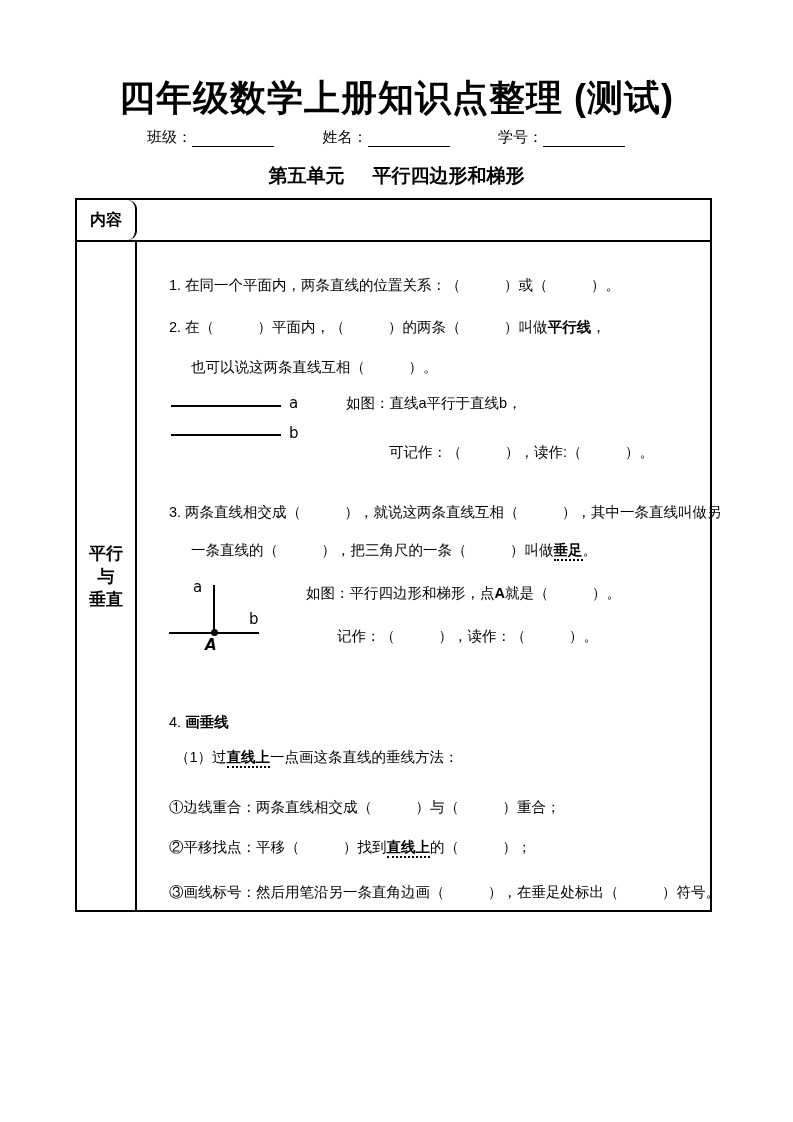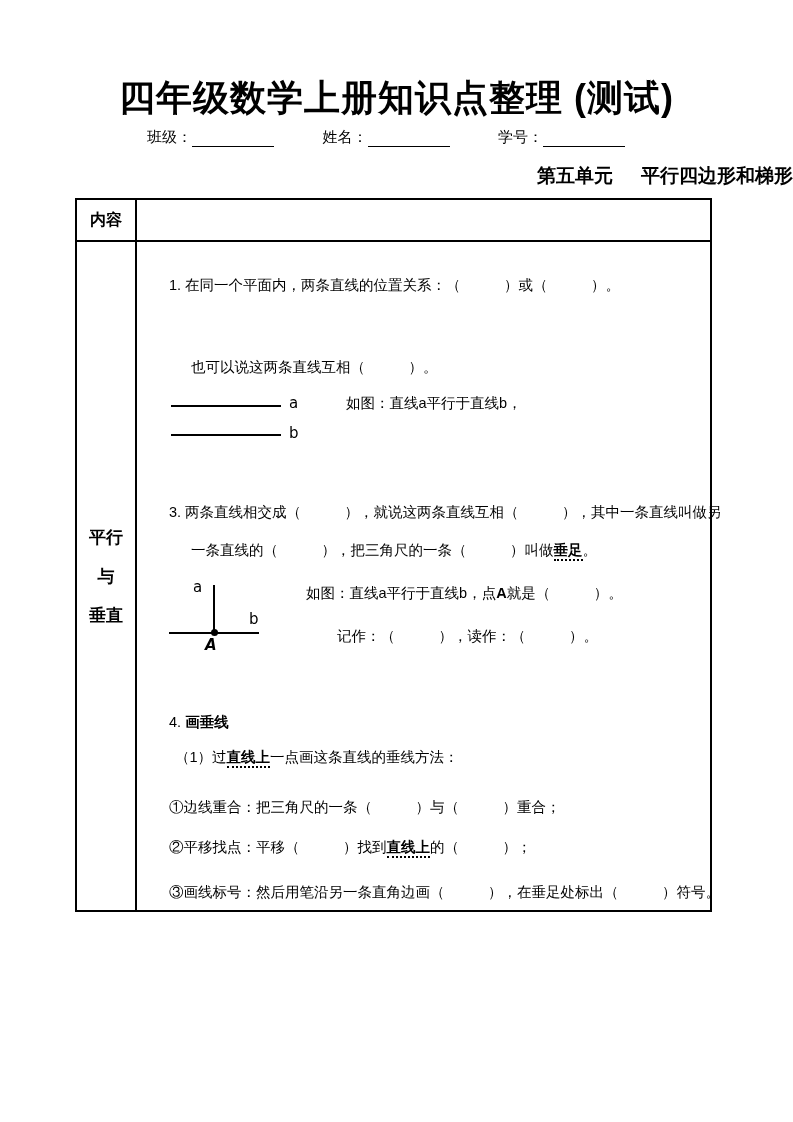--- a/index.html
+++ b/index.html
@@ -21,37 +21,37 @@
     font-size: 15px;
     margin-left: 12px;
   }
   .field { display: flex; align-items: flex-end; }
   .blank-line {
     display: inline-block; width: 82px; height: 17px;
     border-bottom: 1.5px solid #000;
   }
   .unit-heading {
     position: absolute; top: 163px; left: 0; width: 100%;
-    display: flex; justify-content: flex-end; gap: 28px;
+    display: flex; justify-content: center; gap: 28px;
     font-size: 19px; font-weight: bold;
   }
   .ktable {
     position: absolute; top: 198px; left: 75px; width: 637px;
     border: 2px solid #000;
   }
   .ktable .hrow { display: flex; border-bottom: 2px solid #000; height: 42px; }
   .cell-left {
     width: 60px; border-right: 2px solid #000;
     display: flex; align-items: center; justify-content: center;
   }
-  .hrow .cell-left, .hrow .cell-right { font-weight: bold; font-size: 16px; }
+  .hrow .cell-left, .hrow .cell-right { font-weight: bold; font-size: 16px; border-radius: 9px; }
   .hrow .cell-right { flex: 1; display: flex; align-items: center; justify-content: center; }
   .brow { display: flex; height: 668px; }
   .brow .cell-left {
-    flex-direction: column; gap: 16px;
+    flex-direction: column; 
     font-weight: bold; font-size: 17px;
   }
   .brow .cell-right { flex: 1; position: relative; font-size: 14.5px; }
   .line { position: absolute; white-space: nowrap; left: 8px; margin-left: 24px; }
   .b { font-weight: bold; }
   .emph { font-weight: bold; border-bottom: 2px dotted #000; padding-bottom: 1px; }
   .hline { position: absolute; width: 110px; border-top: 2px solid #000; }
   .vline { position: absolute; width: 2px; background: #000; }
   .fig-label { position: absolute; font-size: 15px; font-family: "DejaVu Sans", sans-serif; }
   .dot { position: absolute; width: 7px; height: 7px; background: #000; border-radius: 50%; }
@@ -89,43 +89,45 @@
   <div class="brow">
     <div class="cell-left">
       <span>平行</span>
       <span>与</span>
       <span>垂直</span>
     </div>
     <div class="cell-right">
 
       <p class="line" style="top:34px">1. 在同一个平面内，两条直线的位置关系：（　　　）或（　　　）。</p>
 
+      <p class="line" style="top:76px"><span>2. 在（　　　）平面内，（　　　）的两条（　　　）叫做</span><span class="b">平行线</span><span>，</span></p>
       <p class="line" style="top:116px; left:30px">也可以说这两条直线互相（　　　）。</p>
 
       <span class="hline" style="left:34px; top:163px"></span>
       <span class="fig-label" style="left:152px; top:152px">a</span>
       <span class="hline" style="left:34px; top:192px"></span>
       <span class="fig-label" style="left:152px; top:182px">b</span>
       <p class="line" style="top:152px; left:185px">如图：直线a平行于直线b，</p>
+      <p class="line" style="top:201px; left:228px">可记作：（　　　），读作:（　　　）。</p>
 
       <p class="line" style="top:261px">3. 两条直线相交成（　　　），就说这两条直线互相（　　　），其中一条直线叫做另</p>
       <p class="line" style="top:299px; left:30px"><span>一条直线的（　　　），把三角尺的一条（　　　）叫做</span><span class="emph">垂足</span><span>。</span></p>
 
       <span class="fig-label" style="left:56px; top:336px">a</span>
       <span class="vline" style="left:76px; top:343px; height:49px"></span>
       <span class="fig-label" style="left:112px; top:368px">b</span>
       <span class="hline" style="left:32px; top:390px; width:90px"></span>
       <span class="dot" style="left:74px; top:387px"></span>
       <span class="fig-label point-A" style="left:68px; top:394px">A</span>
-      <p class="line" style="top:342px; left:145px"><span>如图：直线a平行于直线b，点</span><span class="b">A</span><span>就是（　　　）。</span></p>
+      <p class="line" style="top:342px; left:145px"><span>如图：平行四边形和梯形，点</span><span class="b">A</span><span>就是（　　　）。</span></p>
       <p class="line" style="top:385px; left:176px">记作：（　　　），读作：（　　　）。</p>
 
       <p class="line" style="top:471px"><span>4. </span><span class="b">画垂线</span></p>
 
       <p class="line" style="top:506px; left:14px"><span>（1）过</span><span class="emph">直线上</span><span>一点画这条直线的垂线方法：</span></p>
 
-      <p class="line" style="top:556px">①边线重合：把三角尺的一条（　　　）与（　　　）重合；</p>
+      <p class="line" style="top:556px">①边线重合：两条直线相交成（　　　）与（　　　）重合；</p>
       <p class="line" style="top:596px"><span>②平移找点：平移（　　　）找到</span><span class="emph">直线上</span><span>的（　　　）；</span></p>
       <p class="line" style="top:641px">③画线标号：然后用笔沿另一条直角边画（　　　），在垂足处标出（　　　）符号。</p>
 
     </div>
   </div>
 </div>
 
 </body></html>

